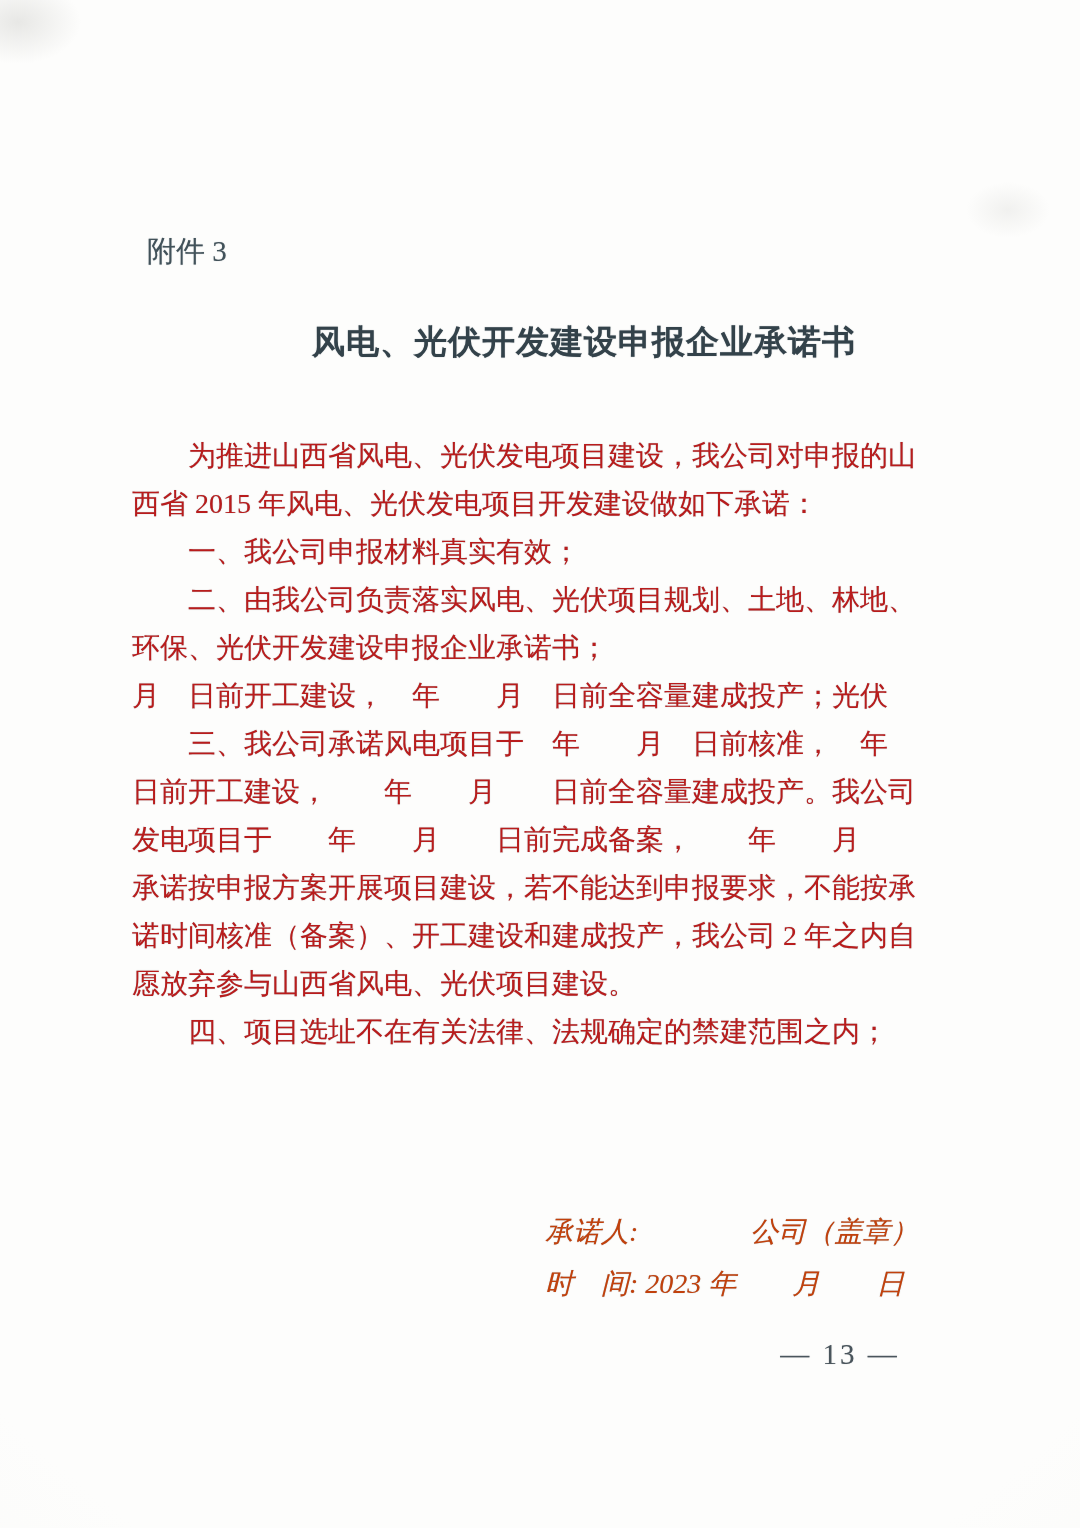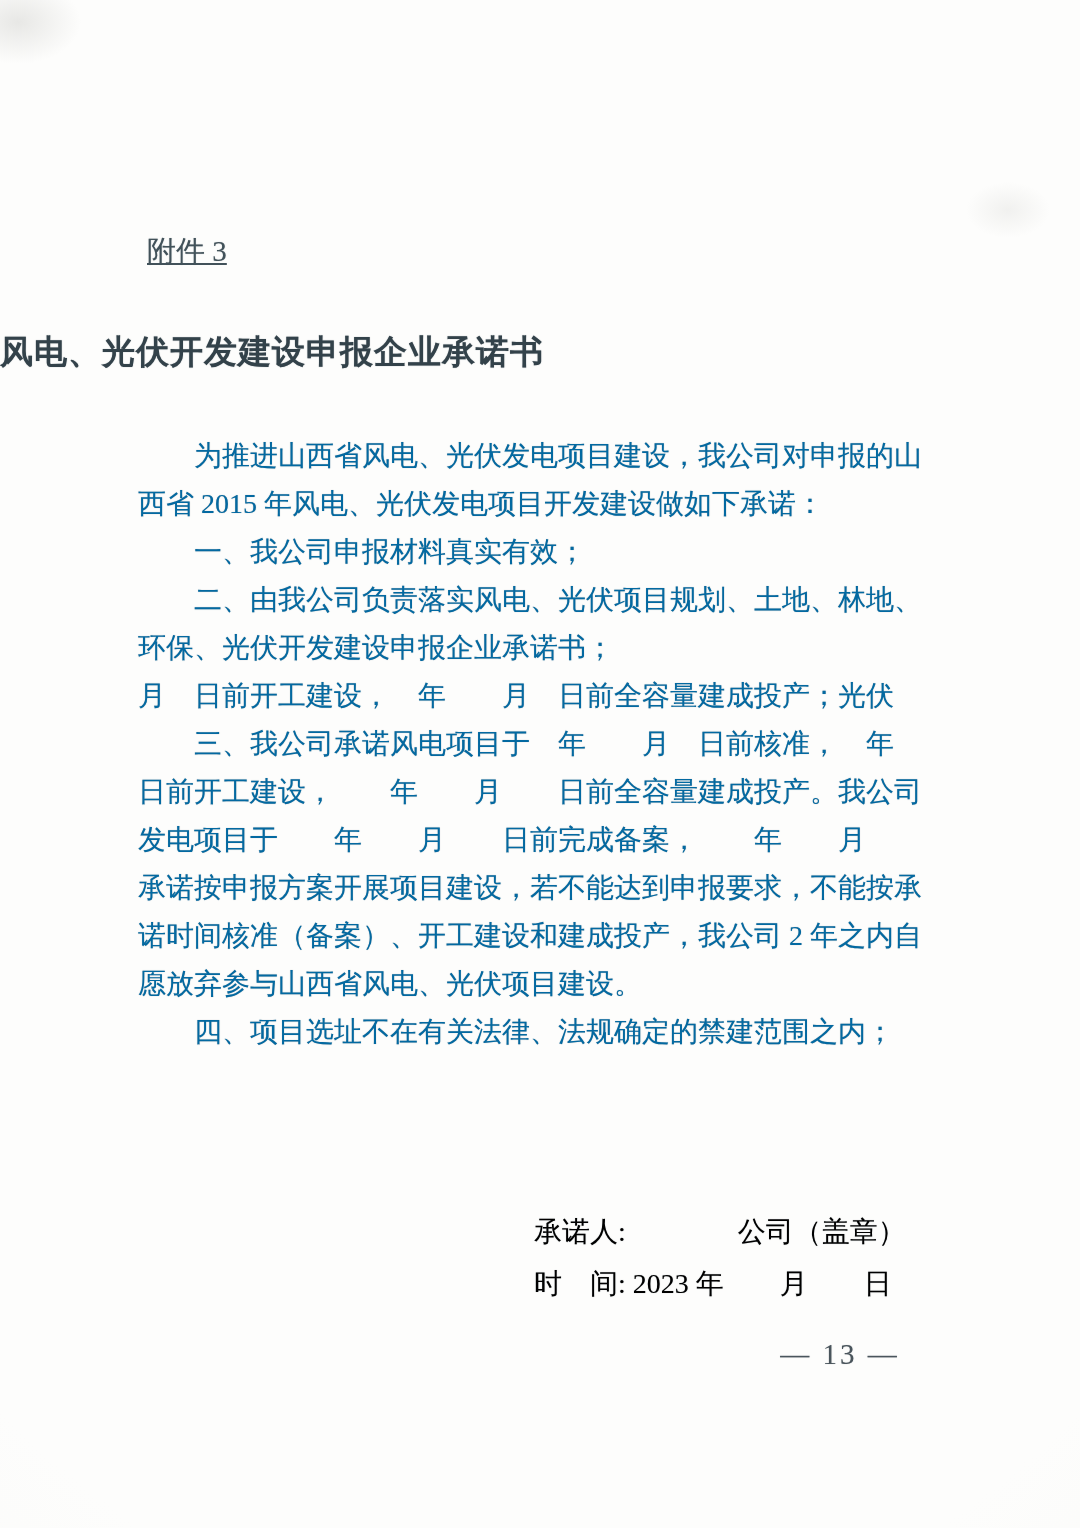--- a/index.html
+++ b/index.html
@@ -22,62 +22,62 @@
     inset: 0;
   }
   .attachment {
     position: absolute;
     left: 147px;
     top: 232px;
     font-size: 29px;
     color: #42525a;
     text-shadow: 0 0 1px rgba(66,82,90,0.45);
     white-space: nowrap;
-    text-decoration: underline;
   }
   .title {
     position: absolute;
     left: 0;
-    top: 330px;
+    top: 320px;
     width: 856px;
     margin: 0;
-    text-align: left;
+    text-align: right;
     font-family: "Liberation Sans", "DejaVu Sans", sans-serif;
     font-size: 33px;
     font-weight: 700;
     letter-spacing: 1px;
     color: #33424a;
     text-shadow: 0 0 1px rgba(51,66,74,0.55);
     white-space: nowrap;
   }
   .body-block {
     position: absolute;
-    left: 138px;
+    left: 132px;
     top: 432px;
     width: 786px;
     font-size: 28px;
     line-height: 48px;
-    color: #0369a1;
+    color: #b91c1c;
     text-shadow: 0 0 1px rgba(66,82,90,0.45);
   }
   .line {
     white-space: nowrap;
     height: 48px;
   }
   .line.indent {
     text-indent: 2em;
   }
   .signature {
     position: absolute;
-    left: 534px;
+    left: 545px;
     top: 1206px;
     font-size: 28px;
     line-height: 52px;
-    color: #000000;
+    color: #c2410c;
     text-shadow: 0 0 1px rgba(66,82,90,0.45);
+    font-style: italic;
   }
   .sig-line {
     white-space: pre;
   }
   .pageno {
     position: absolute;
     left: 740px;
     top: 1338px;
     width: 200px;
     text-align: center;

